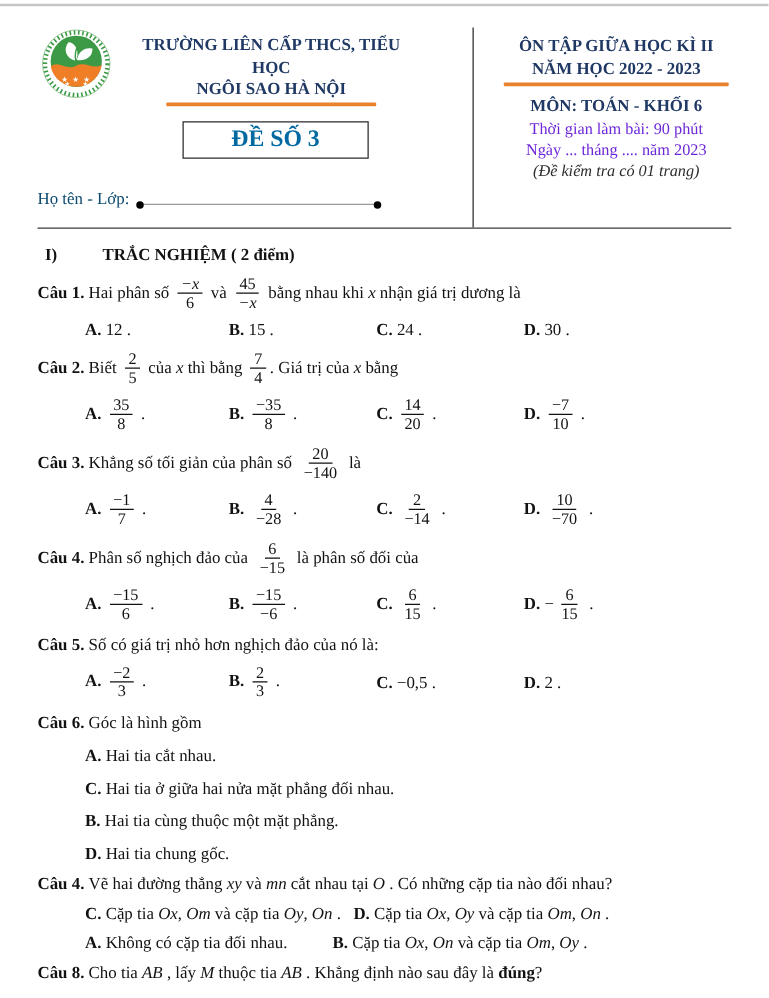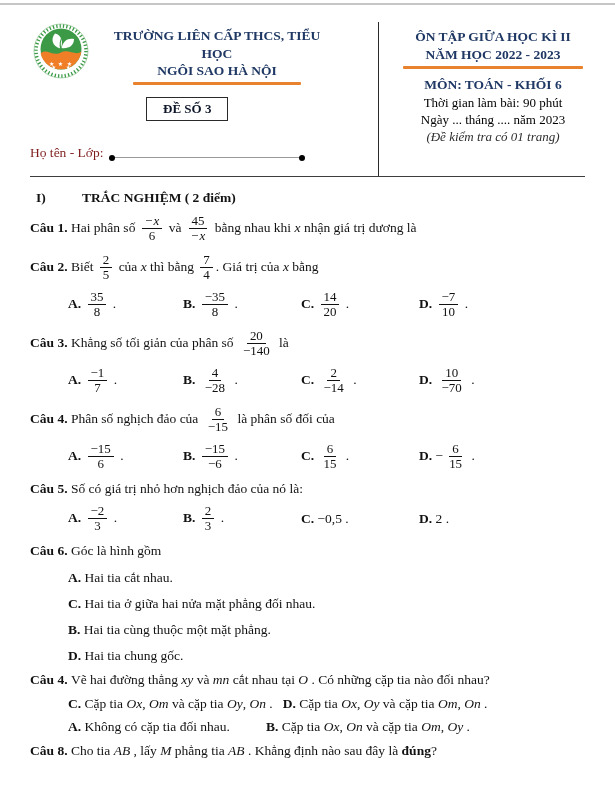--- a/index.html
+++ b/index.html
@@ -17,35 +17,35 @@
   .header-right { flex:1; border-left:1.6px solid #2a2a2a; padding:6px 2px 10px 24px; text-align:center; }
 
   .school-row { display:flex; align-items:flex-start; gap:8px; }
   .logo { width:58px; height:58px; flex:0 0 58px; margin-left:2px; }
   .school-names { flex:1; text-align:center; padding-top:5px;
                   color:#1F3864; font-weight:bold; font-size:13.5px; line-height:1.3; }
   .rule-orange { height:3px; background:#E8822D; border-radius:1px; }
   .school-names .rule-orange { width:168px; margin:2px auto 0; }
 
   .exam-box-wrap { margin:12px 0 0 116px; }
-  .exam-box { display:inline-block; border:1.6px solid #2a2a2a; padding:3px 16px;
-              font-weight:bold; color:#0f172a; font-size:13px; }
+  .exam-box { display:inline-block; border:1.6px solid #2a2a2a; padding:3px 38px;
+              font-weight:bold; color:#0369a1; font-size:19px; }
 
   .name-row { display:flex; align-items:flex-end; margin:24px 0 0 0; padding-bottom:15px; }
-  .name-label { font-size:13.5px; color:#7f1d1d; }
+  .name-label { font-size:13.5px; color:#0c4a6e; }
   .name-line { position:relative; width:194px; margin:0 0 3px 6px; border-bottom:1.3px solid #9a9a9a; height:10px; }
   .name-line::before, .name-line::after {
     content:""; position:absolute; width:6px; height:6px; background:#000; border-radius:50%; bottom:-4px; }
   .name-line::before { left:-1px; }
   .name-line::after  { right:-1px; }
 
   .hr-bold { color:#1F3864; font-weight:bold; font-size:13.5px; line-height:1.3; }
   .header-right .rule-orange { width:180px; margin:3px auto 7px; }
   .hr-subject { margin-top:4px; }
-  .hr-plain { color:#000000; font-size:13px; line-height:1.35; }
+  .hr-plain { color:#6d28d9; font-size:13px; line-height:1.35; }
   .hr-note  { color:#2d2d2d; font-size:13px; font-style:italic; }
 
   
   .section-head { display:flex; margin:13px 30px 0 36px; font-weight:bold; font-size:13.5px; }
   .section-head .numeral { width:46px; }
 
   .questions { margin:2px 30px 0 30px; }
   .question { margin-top:7px; }
   .prompt { line-height:1.35; }
   .qlabel { font-weight:bold; }
@@ -118,20 +118,26 @@
 
 <div class="questions">
     <div class="question">
       <div class="prompt"><span class="qlabel">Câu 1. </span><span>Hai phân số </span><span class="frac">
           <span class="num it">−x</span>
           <span class="den">6</span>
         </span><span> và </span><span class="frac">
           <span class="num">45</span>
           <span class="den it">−x</span>
         </span><span> bằng nhau khi </span><span class="mi">x</span><span> nhận giá trị dương là</span></div>
+      <div class="opts-row">
+        <span class="opt"><span class="olabel">A. </span><span>12 .</span></span>
+        <span class="opt"><span class="olabel">B. </span><span>15 .</span></span>
+        <span class="opt"><span class="olabel">C. </span><span>24 .</span></span>
+        <span class="opt"><span class="olabel">D. </span><span>30 .</span></span>
+      </div>
     </div>
     <div class="question">
       <div class="prompt"><span class="qlabel">Câu 2. </span><span>Biết </span><span class="frac">
           <span class="num">2</span>
           <span class="den">5</span>
         </span><span> của </span><span class="mi">x</span><span> thì bằng </span><span class="frac">
           <span class="num">7</span>
           <span class="den">4</span>
         </span><span>. Giá trị của </span><span class="mi">x</span><span> bằng</span></div>
       <div class="opts-row">
@@ -230,15 +236,15 @@
       <div class="opts-pair r2">
         <span class="opt"><span class="olabel">C. </span><span>Cặp tia </span><span class="mi">Ox</span><span>, </span><span class="mi">Om</span><span> và cặp tia </span><span class="mi">Oy</span><span>, </span><span class="mi">On</span><span> .</span></span>
         <span class="opt"><span class="olabel">D. </span><span>Cặp tia </span><span class="mi">Ox</span><span>, </span><span class="mi">Oy</span><span> và cặp tia </span><span class="mi">Om</span><span>, </span><span class="mi">On</span><span> .</span></span>
       </div>
       <div class="opts-pair r1">
         <span class="opt"><span class="olabel">A. </span><span>Không có cặp tia đối nhau.</span></span>
         <span class="opt"><span class="olabel">B. </span><span>Cặp tia </span><span class="mi">Ox</span><span>, </span><span class="mi">On</span><span> và cặp tia </span><span class="mi">Om</span><span>, </span><span class="mi">Oy</span><span> .</span></span>
       </div>
     </div>
     <div class="question">
-      <div class="prompt"><span class="qlabel">Câu 8. </span><span>Cho tia </span><span class="mi">AB</span><span> , lấy </span><span class="mi">M</span><span> phẳng tia </span><span class="mi">AB</span><span> . Khẳng định nào sau đây là </span><span class="bold">đúng</span><span>?</span></div>
+      <div class="prompt"><span class="qlabel">Câu 8. </span><span>Cho tia </span><span class="mi">AB</span><span> , lấy </span><span class="mi">M</span><span> thuộc tia </span><span class="mi">AB</span><span> . Khẳng định nào sau đây là </span><span class="bold">đúng</span><span>?</span></div>
     </div>
   </div>
 
 </body></html>

